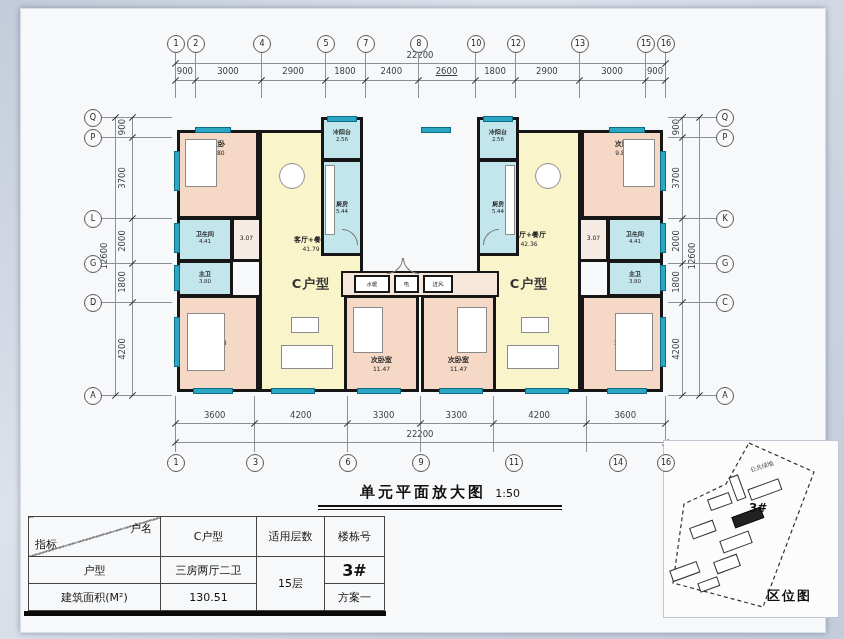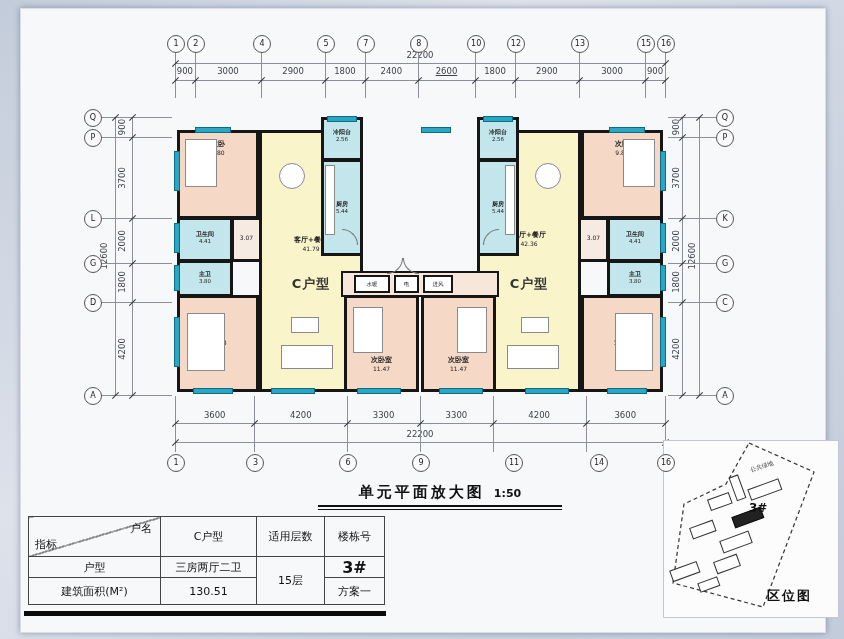--- a/index.html
+++ b/index.html
@@ -30,21 +30,21 @@
   .arc{position:absolute;width:15px;height:15px;border-top:1.5px solid #777;border-right:1.5px solid #777;
        border-top-right-radius:100%;z-index:5}
   .line{position:absolute;background:#8a8f98}
   .tick{position:absolute;width:9px;height:1px;background:#333;transform:rotate(-45deg)}
   .bubble{position:absolute;width:16px;height:16px;border:1px solid #555;border-radius:50%;
           background:rgba(250,250,252,.85);font-size:8px;line-height:16px;text-align:center;color:#222;z-index:8}
   .dimtext{position:absolute;font-size:8.5px;color:#3a3f47;white-space:nowrap}
   .vtext{transform:rotate(-90deg)}
   #title-block{position:absolute;left:318px;top:482px;width:244px;text-align:center;color:#111}
   #title-block .t{font-size:15px;font-weight:bold;letter-spacing:3px}
-  #title-block .s{font-size:11px;font-weight:bold;margin-left:4px}
+  #title-block .s{font-size:11px;font-weight:normal;margin-left:4px}
   .tu1{height:2px;background:#111;margin-top:3px}
   .tu2{height:1px;background:#111;margin-top:2px}
   table.spec{position:absolute;left:28px;top:516px;border-collapse:collapse;table-layout:fixed;background:#f7f8fa}
   table.spec td{border:1px solid #444;text-align:center;font-size:11px;color:#111;padding:0}
   .diag{position:relative;background-image:linear-gradient(to bottom right,transparent calc(50% - .6px),#555 calc(50% - .6px),#555 calc(50% + .6px),transparent calc(50% + .6px))}
   .diag .tr{position:absolute;right:8px;top:4px;font-size:11px}
   .diag .bl{position:absolute;left:6px;bottom:4px;font-size:11px}
   .big{font-size:16px !important;font-weight:bold}
   .heavy{position:absolute;background:#0a0a0a}
   #locmap{position:absolute;left:663px;top:440px;z-index:3}
@@ -233,21 +233,21 @@
     <tbody>
         <tr style="height:40px">
       <td class="diag">
         <span class="tr">户名</span>
         <span class="bl">指标</span>
       </td>
       <td>C户型</td>
       <td>适用层数</td>
       <td>楼栋号</td>
     </tr>
-    <tr style="height:21px">
+    <tr style="height:27px">
       <td>户型</td>
       <td>三房两厅二卫</td>
       <td rowspan="2">15层</td>
       <td class="big">3#</td>
     </tr>
     <tr style="height:27px">
       <td>建筑面积(M²)</td>
       <td>130.51</td>
       <td>方案一</td>
     </tr>
@@ -335,21 +335,21 @@
     <div class="line" style="left: 347.162px; top: 396px; width: 1px; height: 56px;"></div>
     <div class="bubble" style="left: 339.162px; top: 454px;">6</div>
     <div class="tick" style="left: 343.162px; top: 423px;"></div>
     <div class="line" style="left: 420px; top: 396px; width: 1px; height: 56px;"></div>
     <div class="bubble" style="left: 412px; top: 454px;">9</div>
     <div class="tick" style="left: 416px; top: 423px;"></div>
     <div class="line" style="left: 492.838px; top: 396px; width: 1px; height: 56px;"></div>
     <div class="bubble" style="left: 505px; top: 454px;">11</div>
     <div class="tick" style="left: 488.838px; top: 423px;"></div>
     <div class="line" style="left: 585.541px; top: 396px; width: 1px; height: 56px;"></div>
-    <div class="bubble" style="left: 590px; top: 454px;">14</div>
+    <div class="bubble" style="left: 609px; top: 454px;">14</div>
     <div class="tick" style="left: 581.541px; top: 423px;"></div>
     <div class="line" style="left: 665px; top: 396px; width: 1px; height: 56px;"></div>
     <div class="bubble" style="left: 657px; top: 454px;">16</div>
     <div class="tick" style="left: 661px; top: 423px;"></div>
     <div class="tick" style="left: 661px; top: 442px;"></div>
     <div class="dimtext" style="left: 184.73px; top: 410px; width: 60px; text-align: center;">3600</div>
     <div class="dimtext" style="left: 270.811px; top: 410px; width: 60px; text-align: center;">4200</div>
     <div class="dimtext" style="left: 353.581px; top: 410px; width: 60px; text-align: center;">3300</div>
     <div class="dimtext" style="left: 426.419px; top: 410px; width: 60px; text-align: center;">3300</div>
     <div class="dimtext" style="left: 509.189px; top: 410px; width: 60px; text-align: center;">4200</div>

